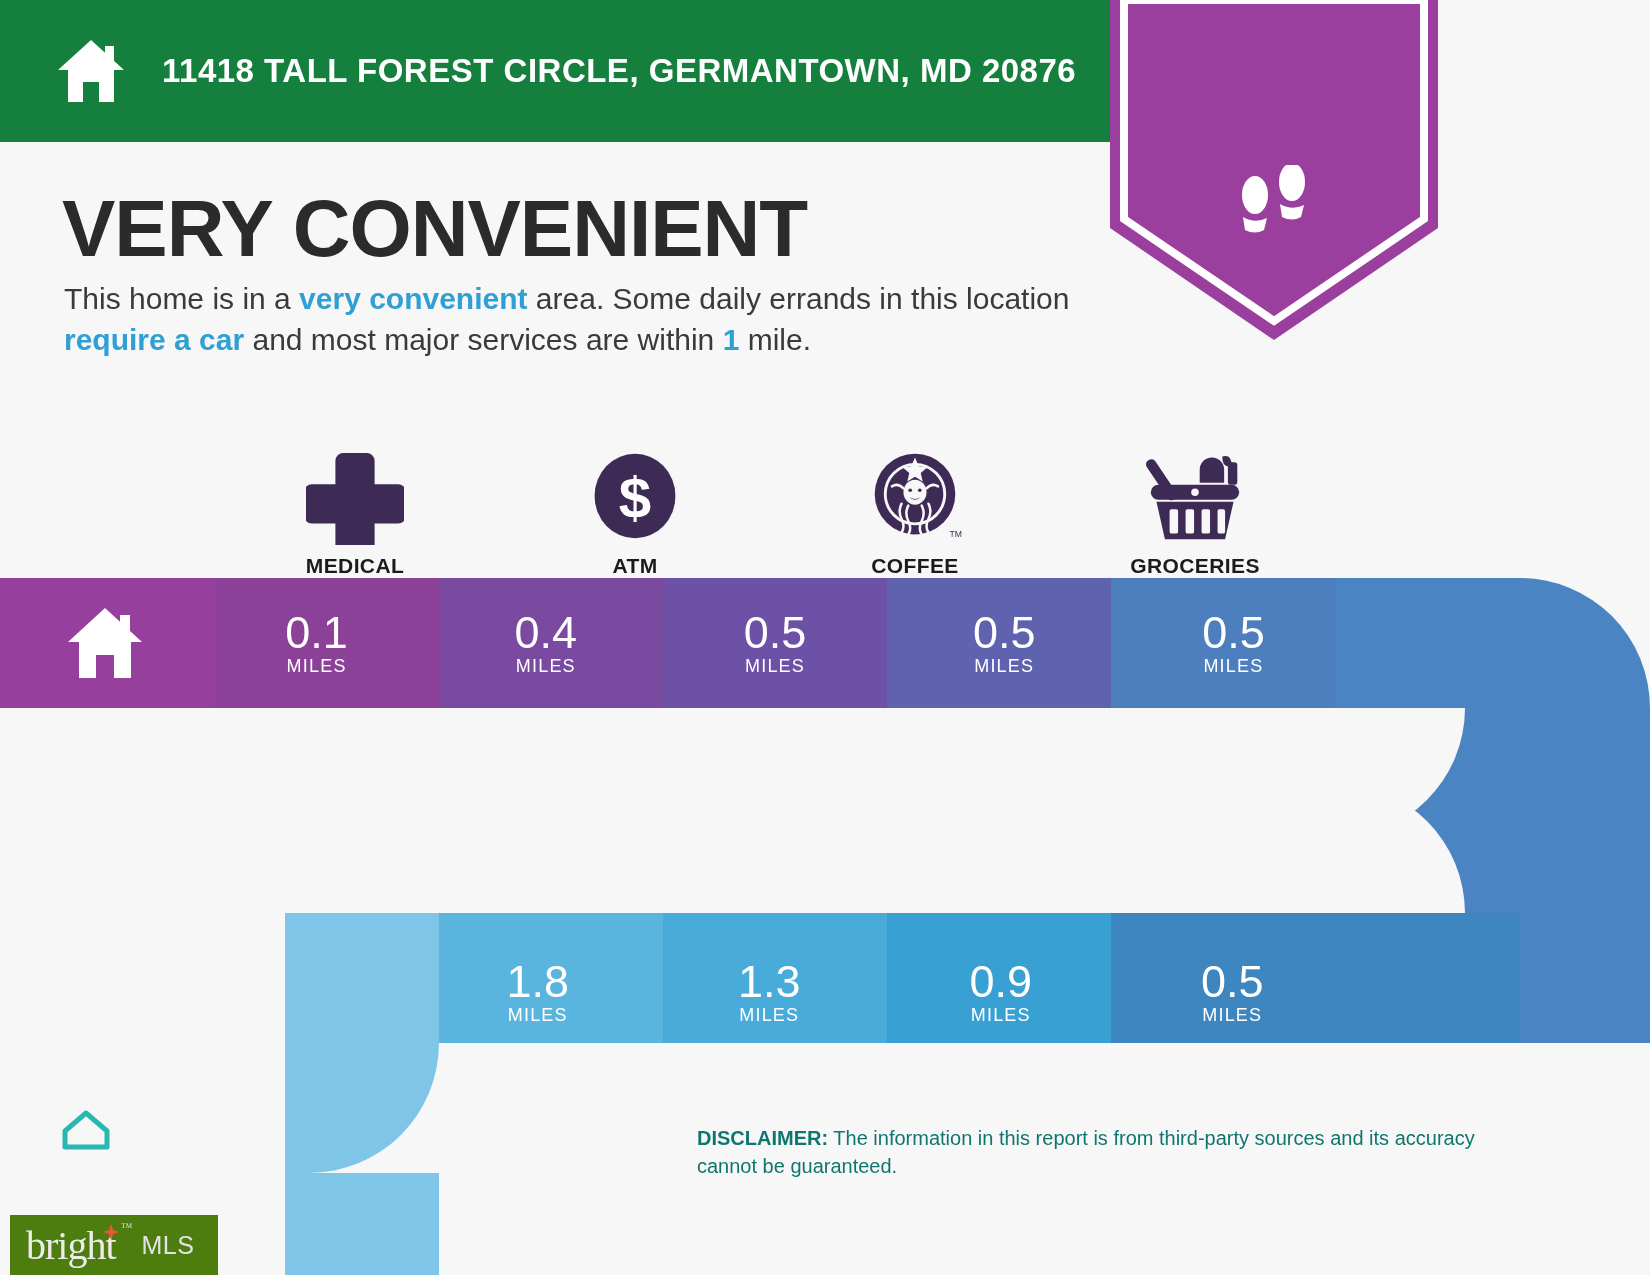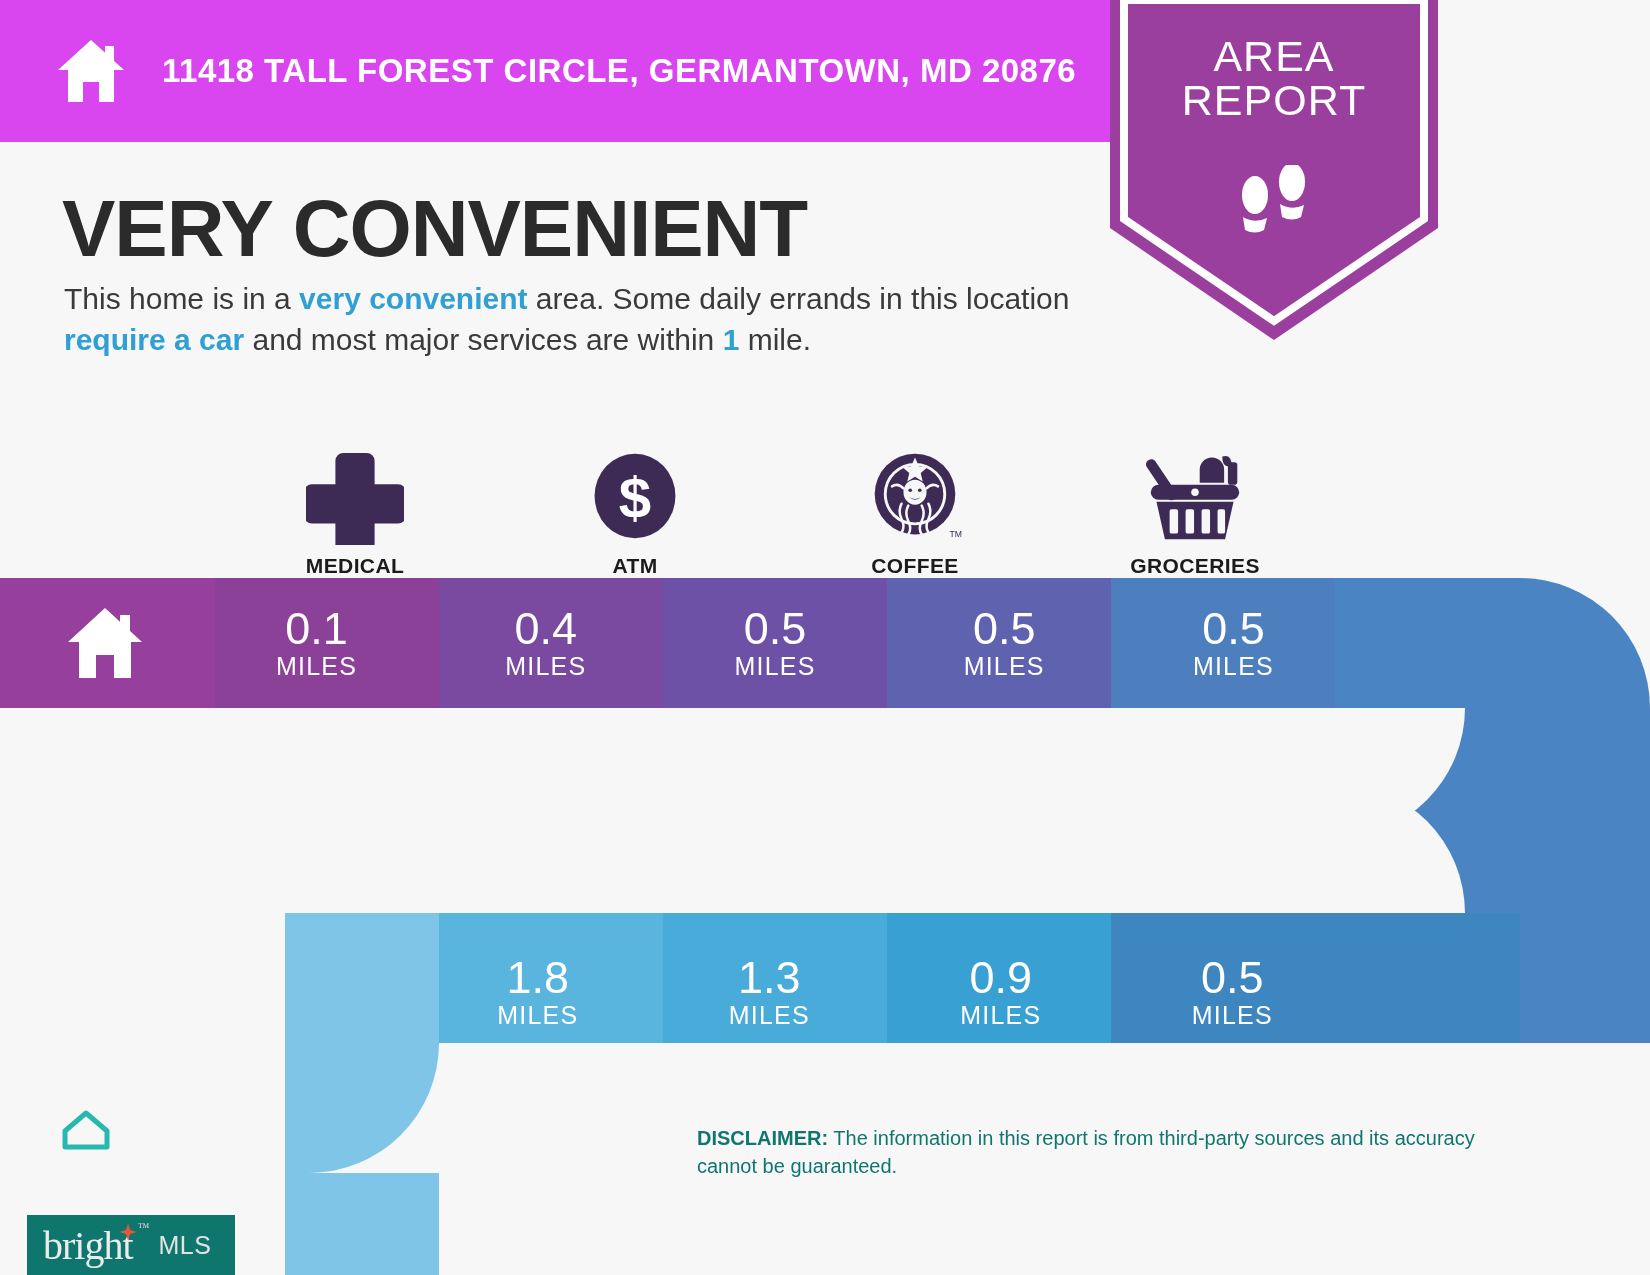--- a/index.html
+++ b/index.html
@@ -7,21 +7,21 @@
     width:1650px; height:1275px;
     background:#f7f7f8;
     font-family:"Liberation Sans", sans-serif;
     overflow:hidden;
     position:relative;
   }
 
   
   #header {
     position:absolute; left:0; top:0; width:1120px; height:142px;
-    background:#d946ef;
+    background:#15803d;
     display:flex; align-items:center;
   }
   #header-home-icon { margin-left:52px; width:78px; height:78px; flex:0 0 auto; }
   #header-address {
     margin-left:32px; color:#ffffff;
     font-size:33px; font-weight:700; letter-spacing:0.5px;
     white-space:nowrap;
   }
 
   
@@ -73,21 +73,21 @@
 
   
   .valrow { position:absolute; display:flex; z-index:3;gap:26px; }
   #valrow1 { left:215px; top:578px; width:1120px; height:130px; }
   #valrow2 { left:435px; top:913px; width:900px; height:159px; }
   .valcell {
     flex:1 1 0; display:flex; flex-direction:column;
     align-items:center; justify-content:center; color:#ffffff;
   }
   .valnum { font-size:45px; font-weight:400; line-height:1; }
-  .valunit { font-size:25px; font-weight:400; letter-spacing:1.2px; margin-top:1px; }
+  .valunit { font-size:18px; font-weight:400; letter-spacing:1.2px; margin-top:1px; }
 
   
   #ribbon-home {
     position:absolute; left:62px; top:600px; width:86px; height:86px; z-index:3;
   }
 
   
   #listreports {
     position:absolute; left:62px; top:1108px;
     display:flex; align-items:center; z-index:4;
@@ -96,22 +96,22 @@
   #lr-word { font-size:40px; color:#4d4d4d; letter-spacing:-0.5px; margin-left:6px; }
 
   #disclaimer {
     position:absolute; left:697px; top:1124px; width:810px;
     font-size:20px; line-height:1.42; color:#0f766e; z-index:4;
   }
   #disclaimer b { font-weight:700; }
 
   #brightmls {
     position:absolute; left:10px; top:1215px;
-    width:208px; height:60px; background:#0f766e;
-    display:flex; align-items:center; z-index:9;margin-left:17px;
+    width:208px; height:60px; background:#4d7c0f;
+    display:flex; align-items:center; z-index:9;
   }
   #bm-word {
     margin-left:16px; font-family:"Liberation Serif", serif;
     font-size:40px; color:#ececec; letter-spacing:-1px; position:relative;
   }
   #bm-spark {
     position:absolute; right:-4px; top:2px; width:17px; height:17px;
     background:#e8563a;
     clip-path:polygon(50% 0%,62% 38%,100% 50%,62% 62%,50% 100%,38% 62%,0% 50%,38% 38%);
   }
@@ -129,24 +129,20 @@
     </svg>
   </span>
   <span id="header-address">11418 TALL FOREST CIRCLE, GERMANTOWN, MD 20876</span>
 </div>
 
 <div id="badge">
   <svg width="328" height="340" viewBox="0 0 328 340">
     <path d="M0 0 H328 V228 L164 340 L0 228 Z" fill="#9b3f9e"></path>
     <path d="M14 0 H314 V219 L164 321 L14 219 Z" fill="none" stroke="#ffffff" stroke-width="8"></path>
   </svg>
-  <div id="badge-text">
-    <div>AREA</div>
-    <div>REPORT</div>
-  </div>
   <span id="badge-feet">
     <svg viewBox="0 0 78 72" width="78" height="72">
       <ellipse cx="20" cy="30" rx="13" ry="19" fill="#ffffff"></ellipse>
       <path d="M8 52 q12 7 24 1 l-3 12 q-9 5 -19 0 Z" fill="#ffffff"></path>
       <ellipse cx="57" cy="17" rx="13" ry="19" fill="#ffffff"></ellipse>
       <path d="M45 39 q12 7 24 1 l-3 12 q-9 5 -19 0 Z" fill="#ffffff"></path>
     </svg>
   </span>
 </div>
 

